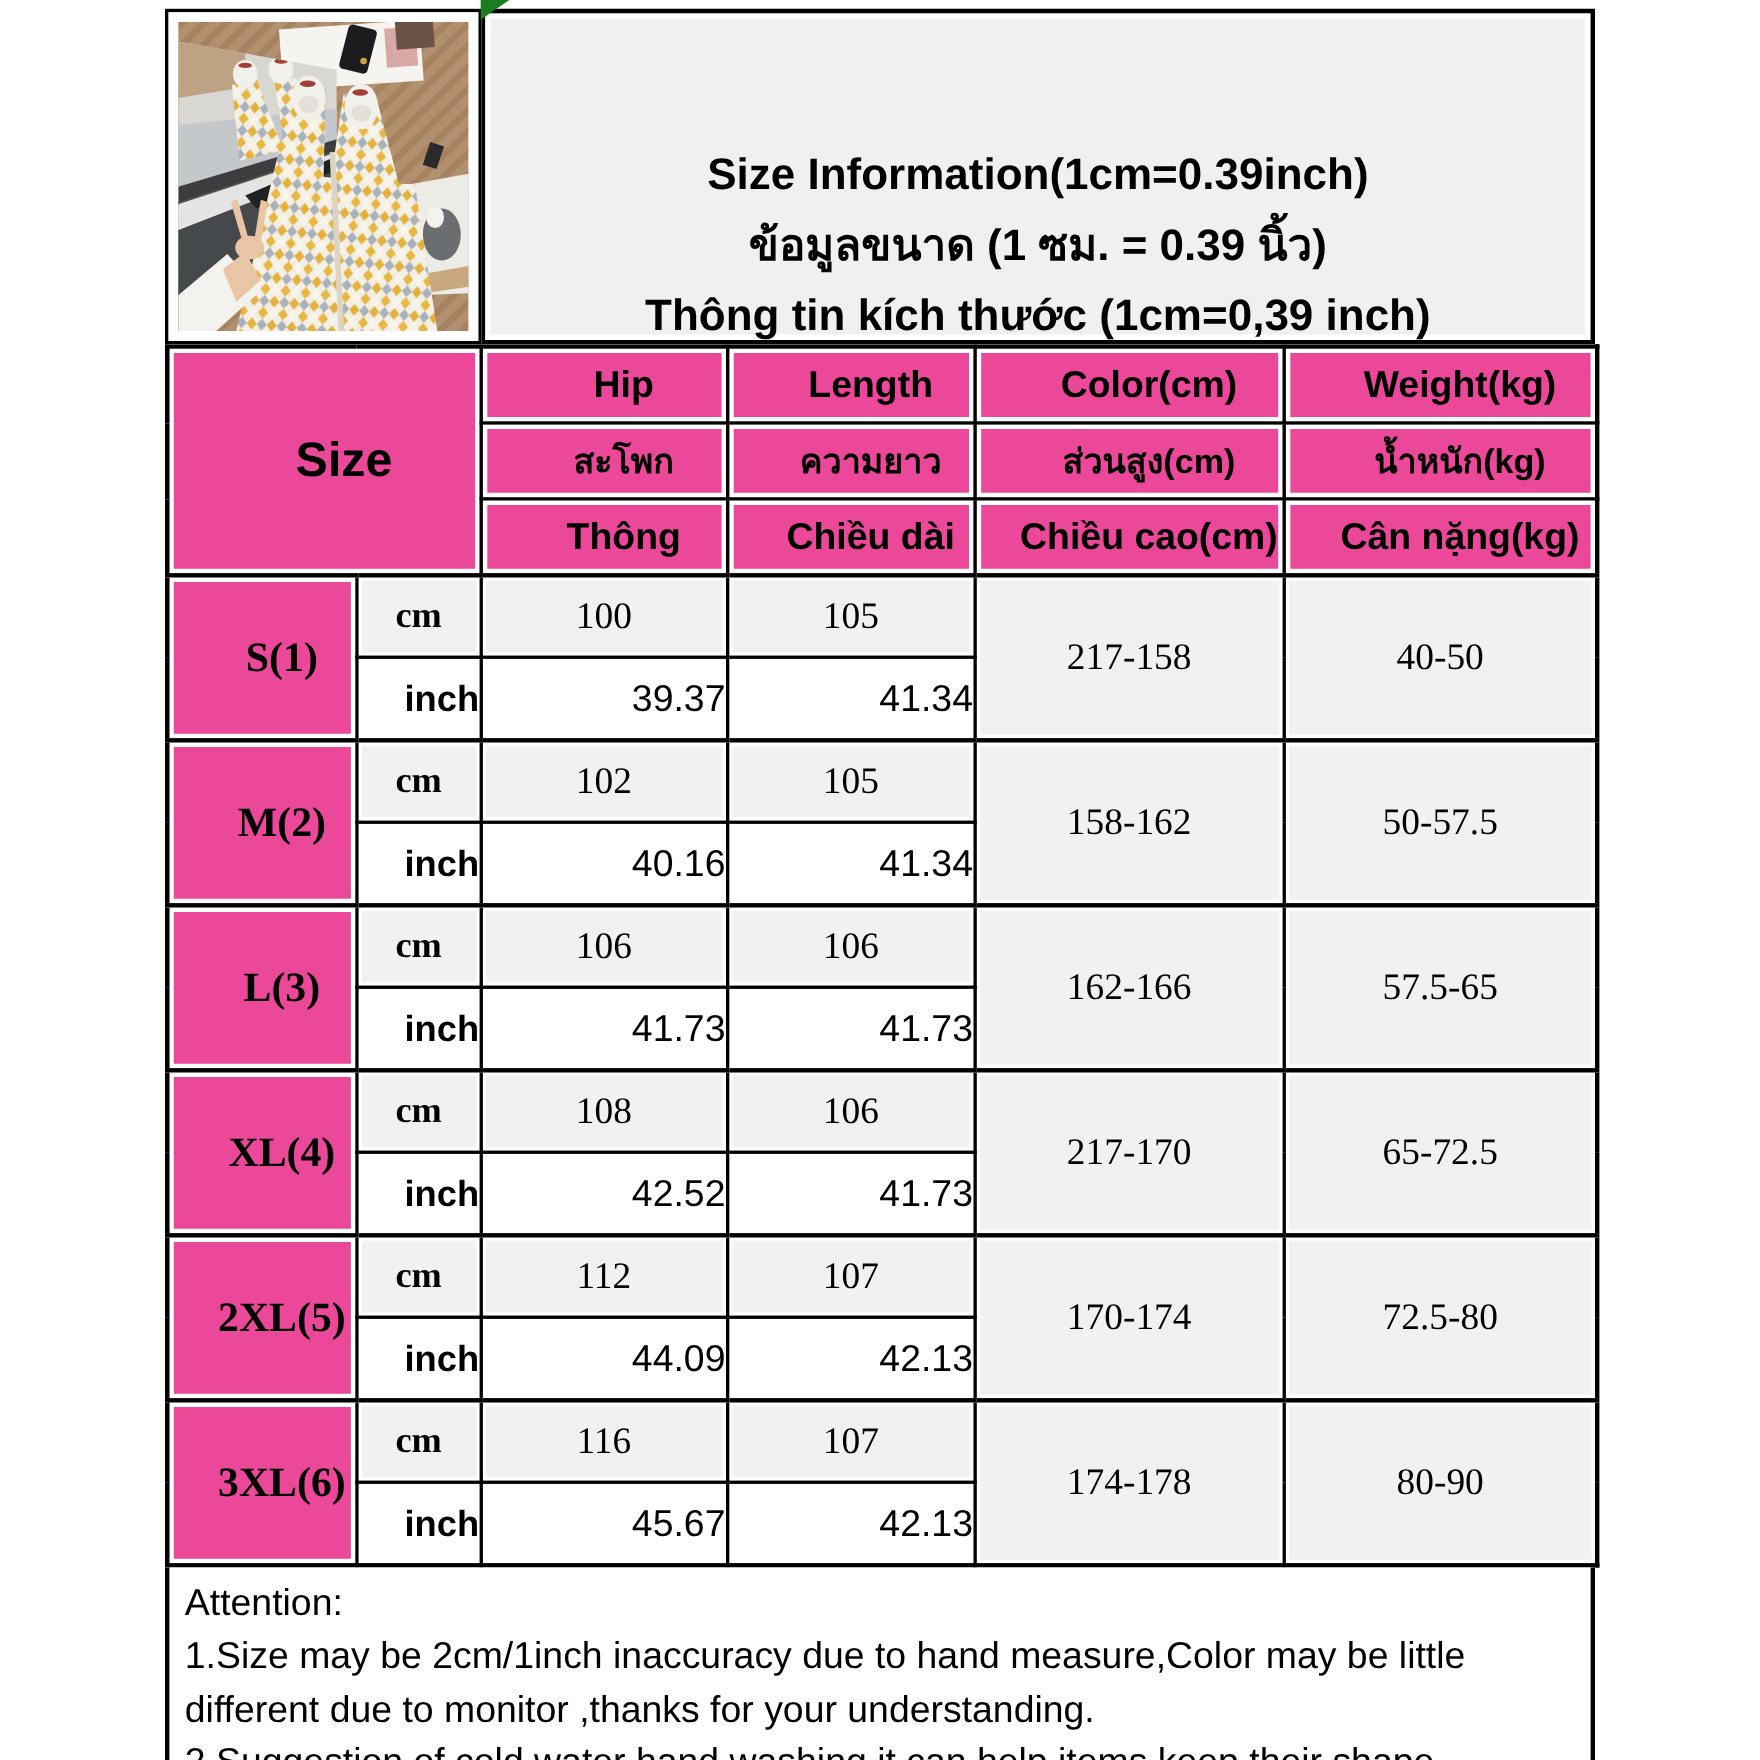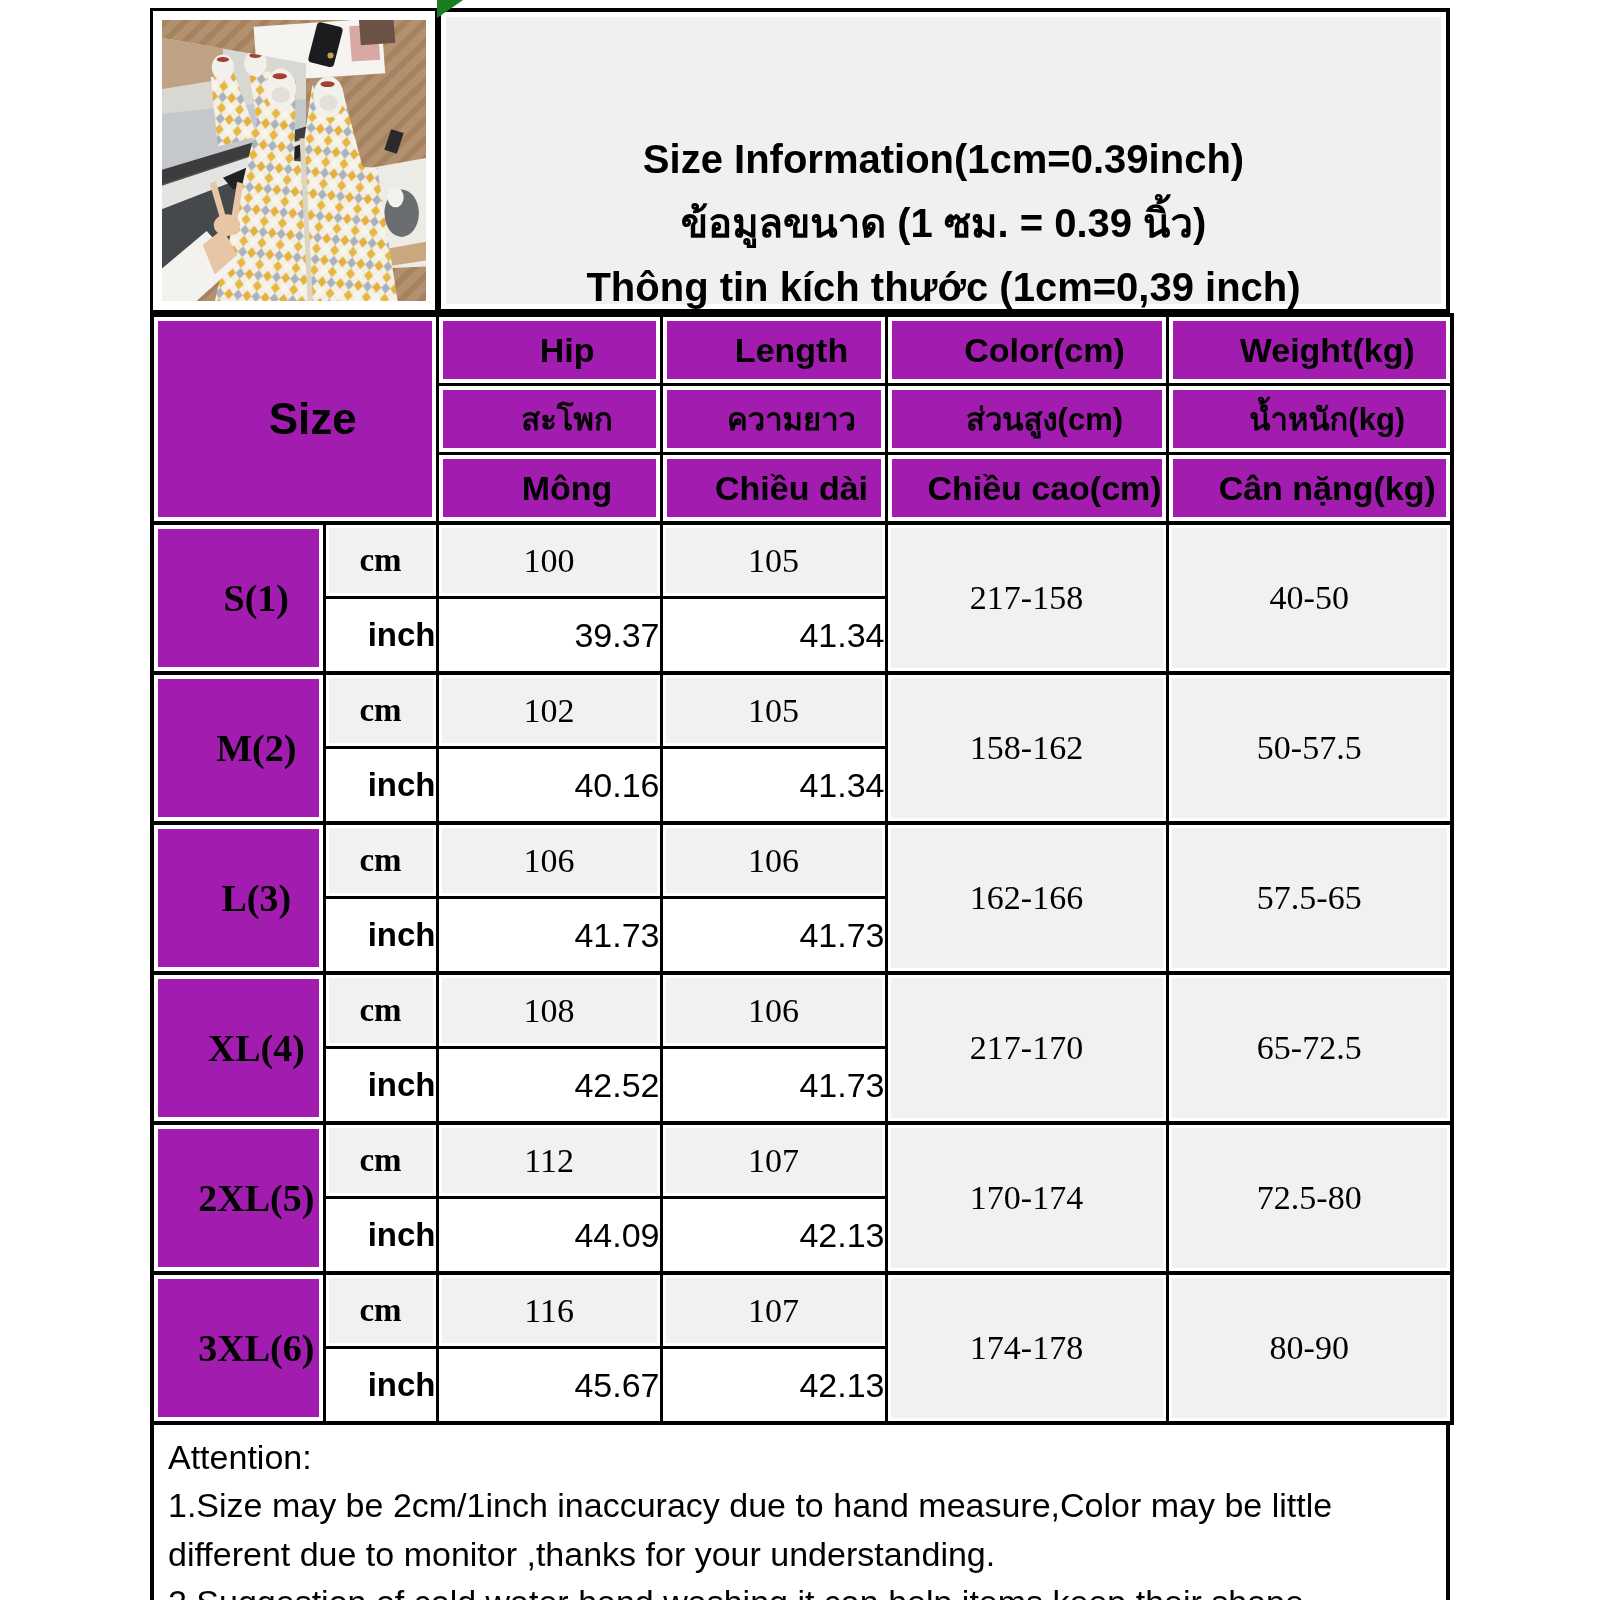--- a/index.html
+++ b/index.html
@@ -14,21 +14,21 @@
   .banner{flex:1;box-sizing:border-box;border:4px solid #000;border-left-width:3px;background:#f0f0f0;
           box-shadow:inset 0 0 0 5px #fff;display:flex;flex-direction:column;justify-content:flex-end;
           align-items:center;gap:20px;}
   .banner-line{font-weight:bold;font-size:40px;line-height:1.1;text-align:center;}
   .green-corner{position:absolute;left:287px;top:-8px;width:0;height:0;
                 border-top:18px solid #1a7d1f;border-right:26px solid transparent;}
 
   
   table.size-table{border-collapse:collapse;table-layout:fixed;width:1300px;border:4px solid #000;}
   td{border:3px solid #000;text-align:center;vertical-align:middle;padding:0;overflow:hidden;}
-  .c-gray{background:#a21caf;box-shadow:inset 0 0 0 4px #fff;padding-left:36px;}
+  .c-gray{background:#ec4899;box-shadow:inset 0 0 0 4px #fff;padding-left:36px;}
   .c-light{background:#f1f1f1;box-shadow:inset 0 0 0 3px #fff;}
   .c-white{background:#ffffff;text-align:right;}
   tr.hdr-row td{height:66px;}
   tr.cm-row td{height:71px;}
   tr.inch-row td{height:72px;}
   tr.group-start td{border-top-width:4px;font-family:Liberation Serif, serif;}
   .size-word{font-size:44px;font-weight:bold;}
   .hdr{font-weight:bold;font-size:34px;}
   .hdr-th{font-weight:bold;font-size:31px;}
   .size-name{font-size:38px;font-weight:bold;}
@@ -146,21 +146,21 @@
         <td class="c-gray hdr">Color(cm)</td>
         <td class="c-gray hdr">Weight(kg)</td>
       </tr>
       <tr class="hdr-row">
         <td class="c-gray hdr-th">สะโพก</td>
         <td class="c-gray hdr-th">ความยาว</td>
         <td class="c-gray hdr-th">ส่วนสูง(cm)</td>
         <td class="c-gray hdr-th">น้ำหนัก(kg)</td>
       </tr>
       <tr class="hdr-row">
-        <td class="c-gray hdr">Mông</td>
+        <td class="c-gray hdr">Thông</td>
         <td class="c-gray hdr">Chiều dài</td>
         <td class="c-gray hdr">Chiều cao(cm)</td>
         <td class="c-gray hdr">Cân nặng(kg)</td>
       </tr>
 
       <tr class="cm-row group-start">
         <td class="c-gray size-name" rowspan="2">S(1)</td>
         <td class="c-light unit">cm</td>
         <td class="c-light val">100</td>
         <td class="c-light val">105</td>

